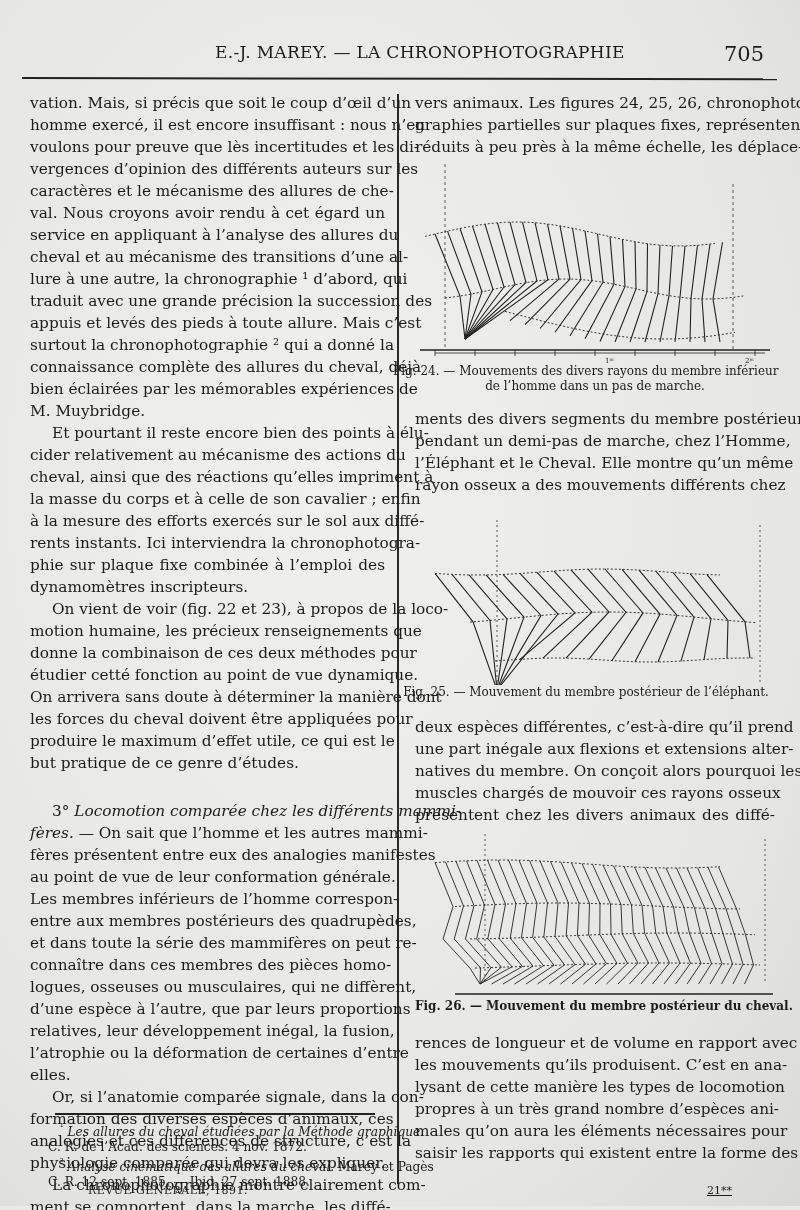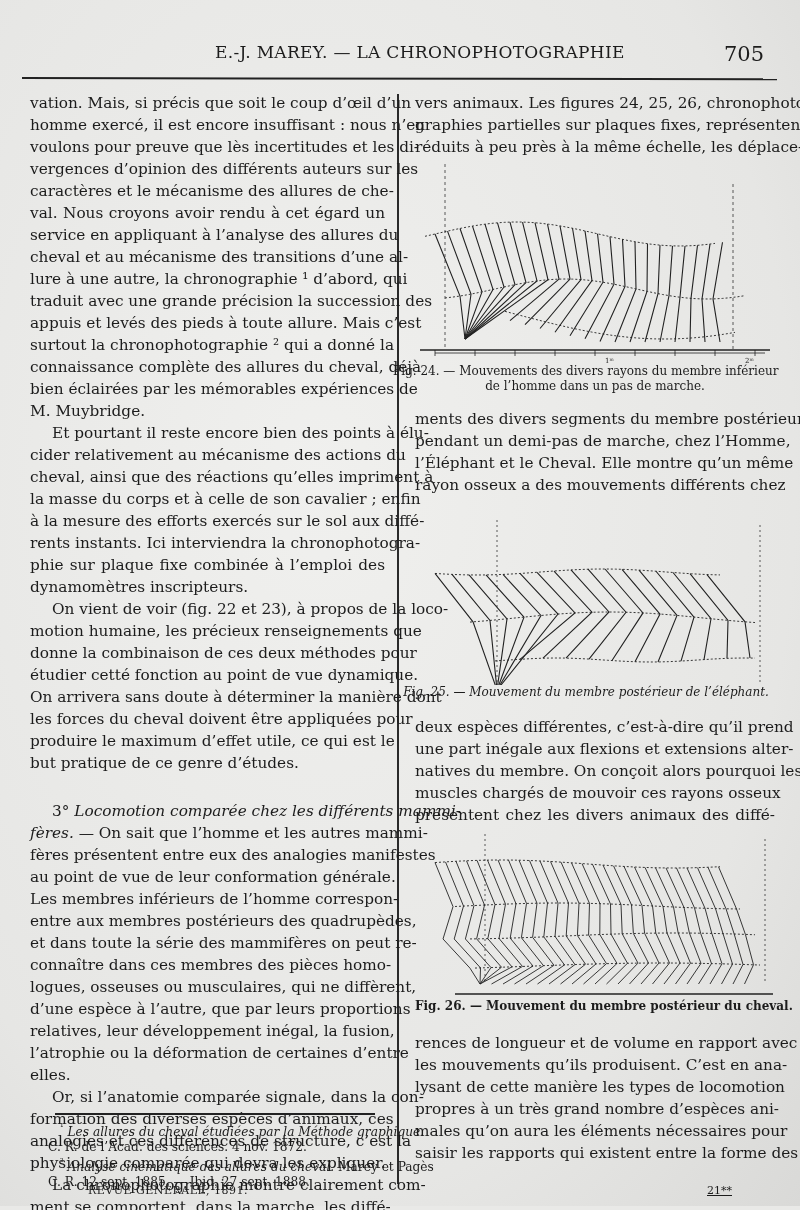--- a/index.html
+++ b/index.html
@@ -185,21 +185,21 @@
     </div>
     <div class="gap" style="height:14px"></div>
 
     <div id="right-l2">
         <p class="line">ments des divers segments du membre postérieur</p>
         <p class="line">pendant un demi-pas de marche, chez l’Homme,</p>
         <p class="line">l’Éléphant et le Cheval. Elle montre qu’un même</p>
         <p class="line">rayon osseux a des mouvements différents chez</p>
       </div>
 
-    <div class="fig" style="margin-top:4px;font-style:italic;">
+    <div class="fig" style="margin-top:4px;">
       <svg id="fig25" width="360" height="185" viewBox="0 0 360 185">
           <line x1="82" y1="20" x2="82" y2="190" stroke="#333" stroke-dasharray="2,3" stroke-width="0.8"></line>
           <line x1="345" y1="25" x2="345" y2="190" stroke="#333" stroke-dasharray="2,3" stroke-width="0.8"></line>
           <polyline points="20,73.43827661581261 29.5,74.01731890501736 39,74.48310566450178 48.5,74.8094868760159 58,74.97813897311276 67.5,74.97959355565612 77,74.81376896104119 86.5,74.48997484886468 96,74.02638954165346 105.5,73.44903946458409 115,72.79033798009026 124.5,72.08726564953406 134,71.3792940849798 143.5,70.70616994937261 153,70.10568351491791 162.5,69.6115470563854 172,69.25150218975163 181.5,69.04576241323561 191,69.00587828897991 200.5,69.13408897590425 210,69.42319651972022 219.5,69.8569699576685 229,70.41105655088798 238.5,71.05434898636537 248,71.75073179154751 257.5,72.4611089150898 267,73.14559864209433 276.5,73.76577261776445 286,74.28681327708424 295.5,74.67946855894904 305,74.92169416395014" fill="none" stroke="#222" stroke-width="0.9" stroke-dasharray="2,2"></polyline>
           <polyline points="55,122.08983256014001 64.5,121.34647090407998 74,120.51939020022283 83.5,119.62928162173668 93,118.6984131173839 102.5,117.75007233168388 112,116.80798401522964 121.5,115.89571649987131 131,115.03609208704563 140.5,114.2506160996338 150,113.55893888082377 159.5,112.97836419921283 169,112.52341635843688 178.5,112.20547684099458 188,112.03249957638967 197.5,112.00881195676101 207,112.13500657801539 216.5,112.40792641478747 226,112.82074380010675 235.5,113.36313123392809 245,114.02151974738898 254.5,114.77943835926553 264,115.6179261324055 273.5,116.51600652167556 283,117.45121214660537 292.5,118.40014686043084 302,119.33907105419068 311.5,120.24449555325639 321,121.0937692487175 330.5,121.8656457627805 340,122.54081497184757" fill="none" stroke="#222" stroke-width="0.9" stroke-dasharray="2,2"></polyline>
           <polyline points="80,160.91454525327163 88.66666666666667,160.36993167134943 97.33333333333333,159.79465889875667 106,159.2364043824072 114.66666666666666,158.74143513046772 123.33333333333334,158.35077319605404 132,158.09679585222096 140.66666666666666,158.00055222888537 149.33333333333331,158.07001880340025 158,158.2994383262024 166.66666666666669,158.66979697004237 175.33333333333331,159.15040015763086 184,159.7014164662854 192.66666666666669,160.27717877589154 201.33333333333331,160.82996906769534 210,161.31397319743758 218.66666666666666,161.68907787921063 227.33333333333334,161.92419519367536 236,161.99983909210326 244.66666666666666,161.90974036078657 253.33333333333334,161.66136620082364 262,161.27530136155525 270.66666666666663,160.7835421180642 279.33333333333337,160.22684448444144 288,159.65134643755405 296.66666666666663,159.1047440945949 305.33333333333337,158.63233875510576 314,158.2732824206559 322.66666666666663,158.0573329559321 331.33333333333337,158.002387816943 340,158.11300074596903" fill="none" stroke="#222" stroke-width="0.9" stroke-dasharray="2,2"></polyline>
           <polyline points="20,73.43827661581261 58,121.86530612342615 82,190" fill="none" stroke="#222" stroke-width="1.1" stroke-dasharray="none"></polyline>
           <polyline points="37,74.39586228959644 75,120.42828738136674 82,190" fill="none" stroke="#222" stroke-width="1.1" stroke-dasharray="none"></polyline>
           <polyline points="54,74.92717007347997 92,118.79763173573389 82,190" fill="none" stroke="#222" stroke-width="1.1" stroke-dasharray="none"></polyline>
           <polyline points="71,74.93766834017188 109,117.10337120515841 82,190" fill="none" stroke="#222" stroke-width="1.1" stroke-dasharray="none"></polyline>

